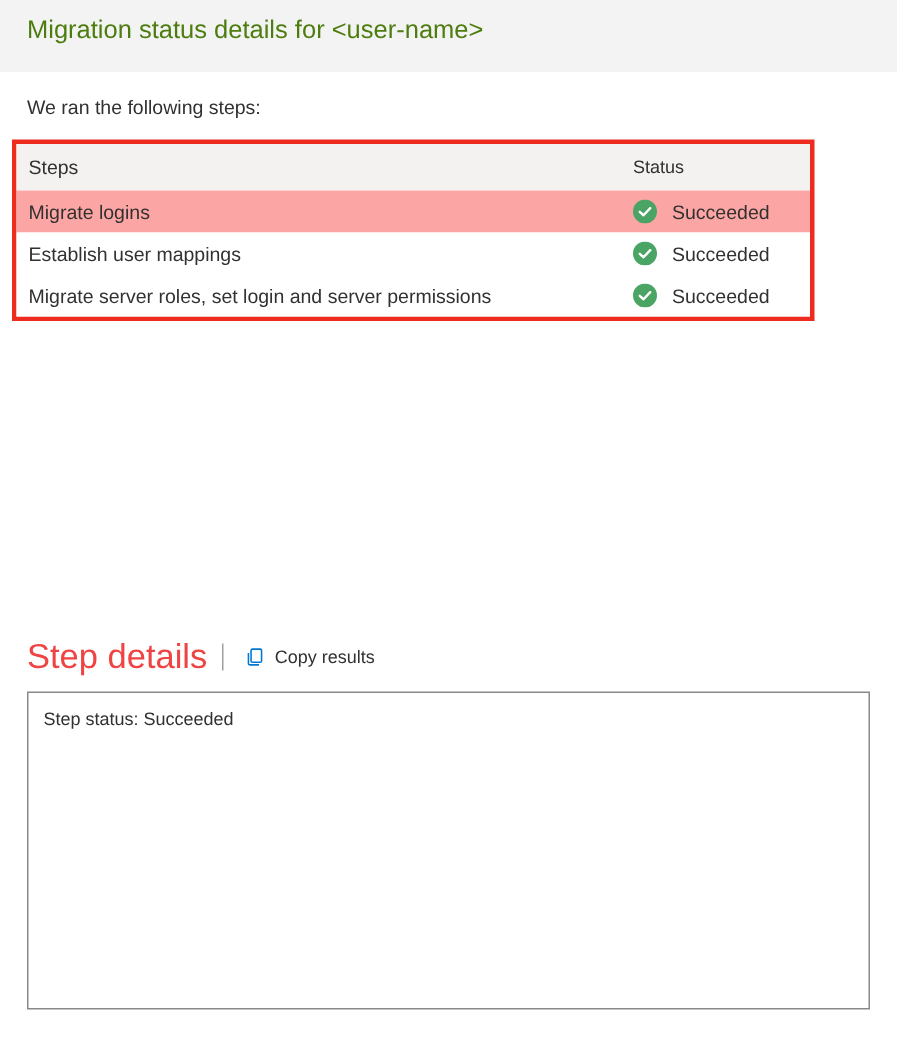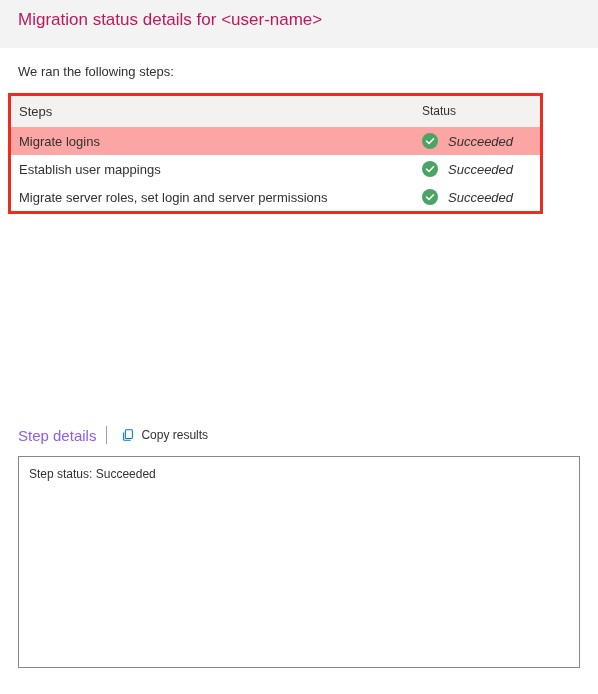--- a/index.html
+++ b/index.html
@@ -12,21 +12,21 @@
       height: 694px;
       overflow: hidden;
     }
     .header-bar {
       background: #f3f3f3;
       padding: 10px 18px 18px 18px;
     }
     .header-title {
       font-size: 17px;
       font-weight: 400;
-      color: #be185d;
+      color: #4d7c0f;
     }
     .intro {
       padding: 16px 0 14px 18px;
       font-size: 13px;
     }
     .highlight-region {
       border: 3px solid #ee2b1f;
       margin: 0 55px 0 8px;
       background: #ffffff;
     }
@@ -61,39 +61,38 @@
       font-size: 13px;
       color: #323130;
     }
     .cell-status {
       width: 110px;
       display: flex;
       align-items: center;
       gap: 10px;
       font-size: 13px;
       color: #323130;
-      font-style: italic;
     }
     .check-circle {
       width: 16px;
       height: 16px;
       flex-shrink: 0;
     }
     .spacer {
       height: 210px;
     }
     .details-header {
       display: flex;
       align-items: center;
       padding: 0 0 4px 18px;
     }
     .details-title {
-      font-size: 15px;
+      font-size: 23px;
       font-weight: 400;
-      color: #8b5cf6;
+      color: #ef4444;
       padding-right: 10px;
     }
     .divider-v {
       width: 1px;
       height: 18px;
       background: #a19f9d;
       margin-right: 8px;
     }
     .copy-btn {
       display: inline-flex;

